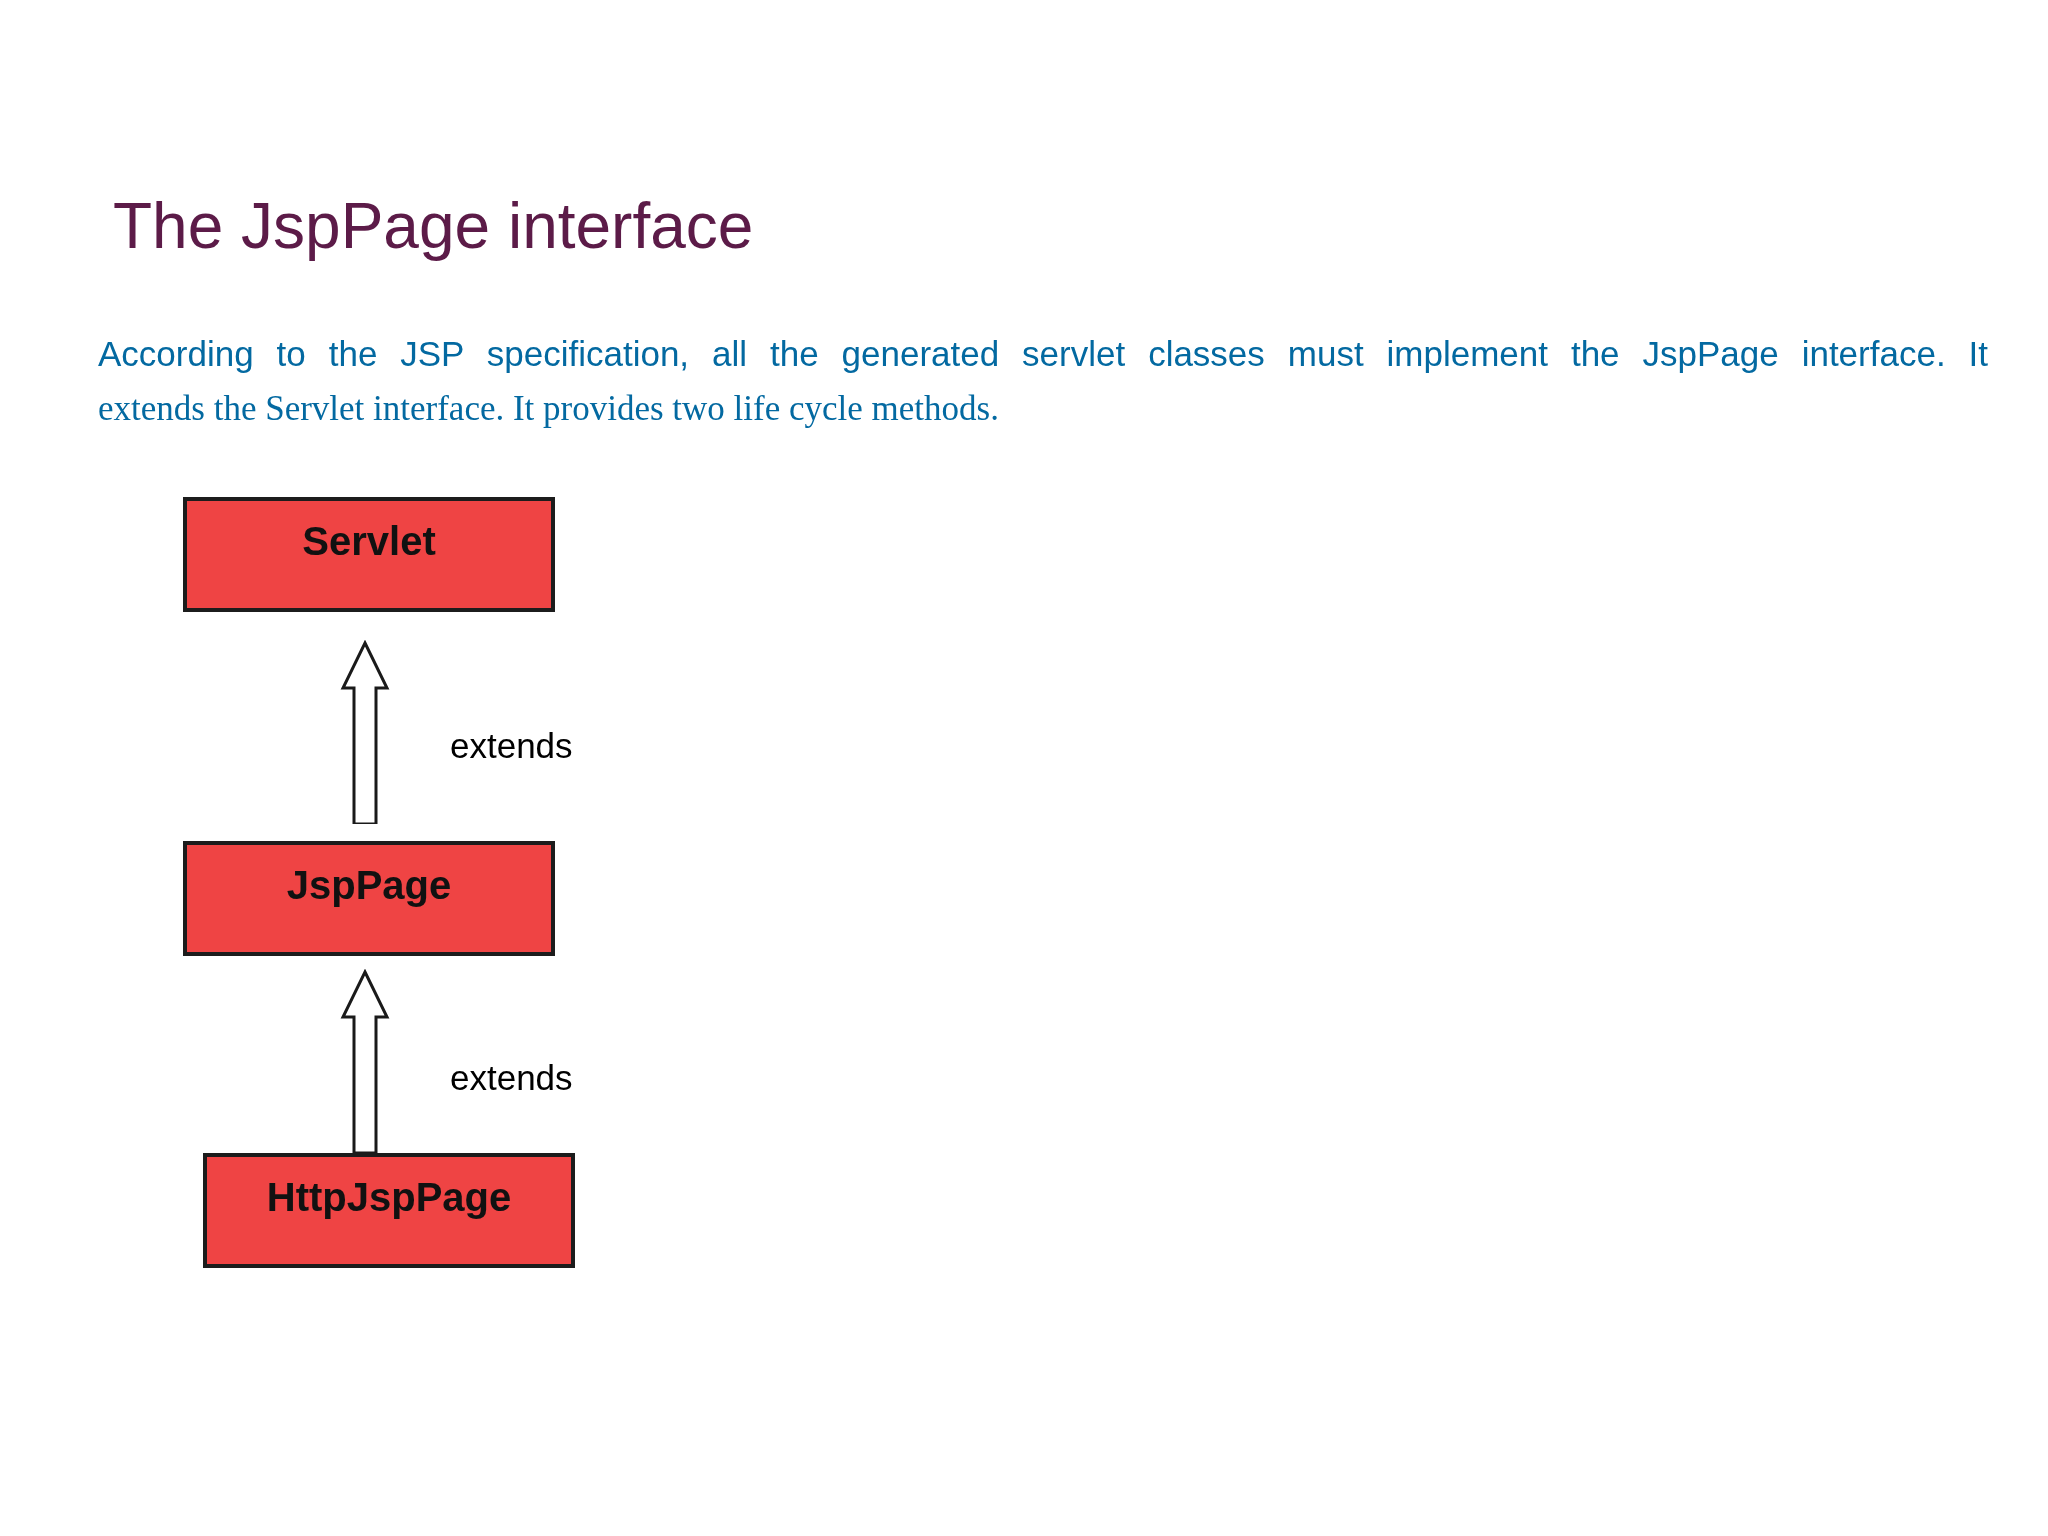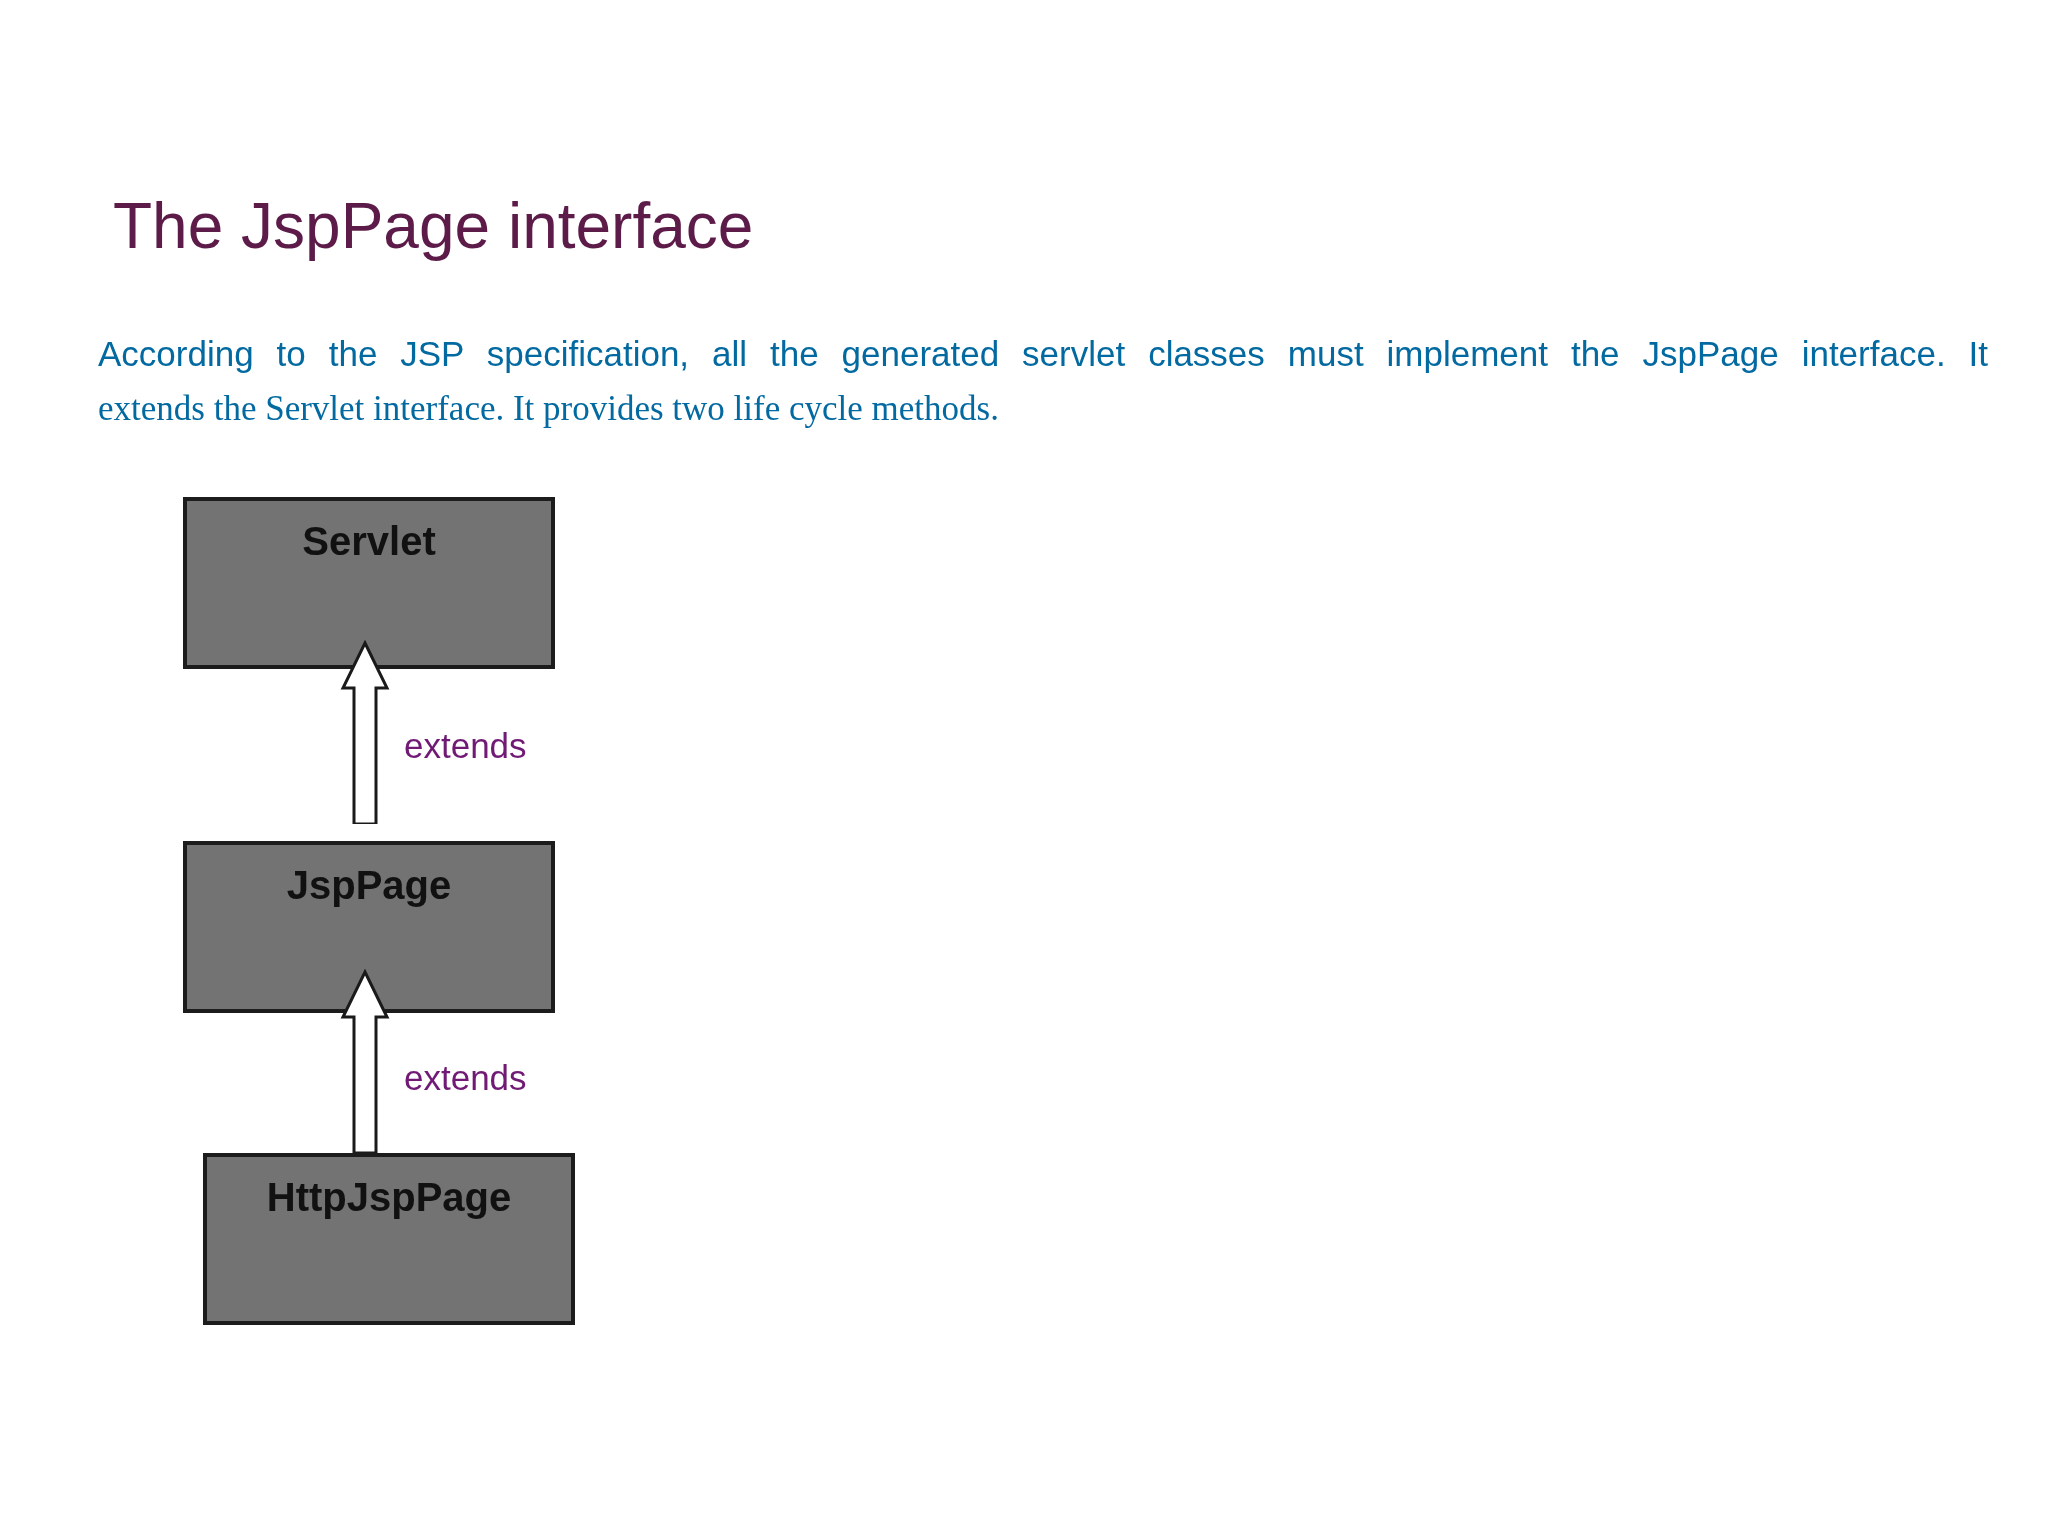--- a/index.html
+++ b/index.html
@@ -47,24 +47,24 @@
   .intro .line-normal {
     text-align: left;
     font-family: Liberation Serif, serif;
   }
 
   
   .class-box {
     position: absolute;
     left: 183px;
     width: 372px;
-    height: 172px;
+    height: 115px;
     box-sizing: border-box;
     border: 4px solid #1c1c1c;
-    background: #737373;
+    background: #ef4444;
   }
   .class-box .class-label {
     display: block;
     margin-top: 18px;
     text-align: center;
     font-weight: bold;
     font-size: 40px;
     color: #111111;
     letter-spacing: 0px;
   }
@@ -76,23 +76,23 @@
     position: absolute;
     left: 339px;
     width: 52px;
     height: 184px;
   }
   #arrow-1 { top: 640px; }
   #arrow-2 { top: 969px; }
 
   .extends-label {
     position: absolute;
-    left: 404px;
+    left: 450px;
     font-size: 35px;
-    color: #701a75;
+    color: #000000;
   }
   #extends-1 { top: 726px; }
   #extends-2 { top: 1058px; }
 </style>
 </head>
 <body>
 
 <div id="page">
 
   <h1 class="page-title">The JspPage interface</h1>

